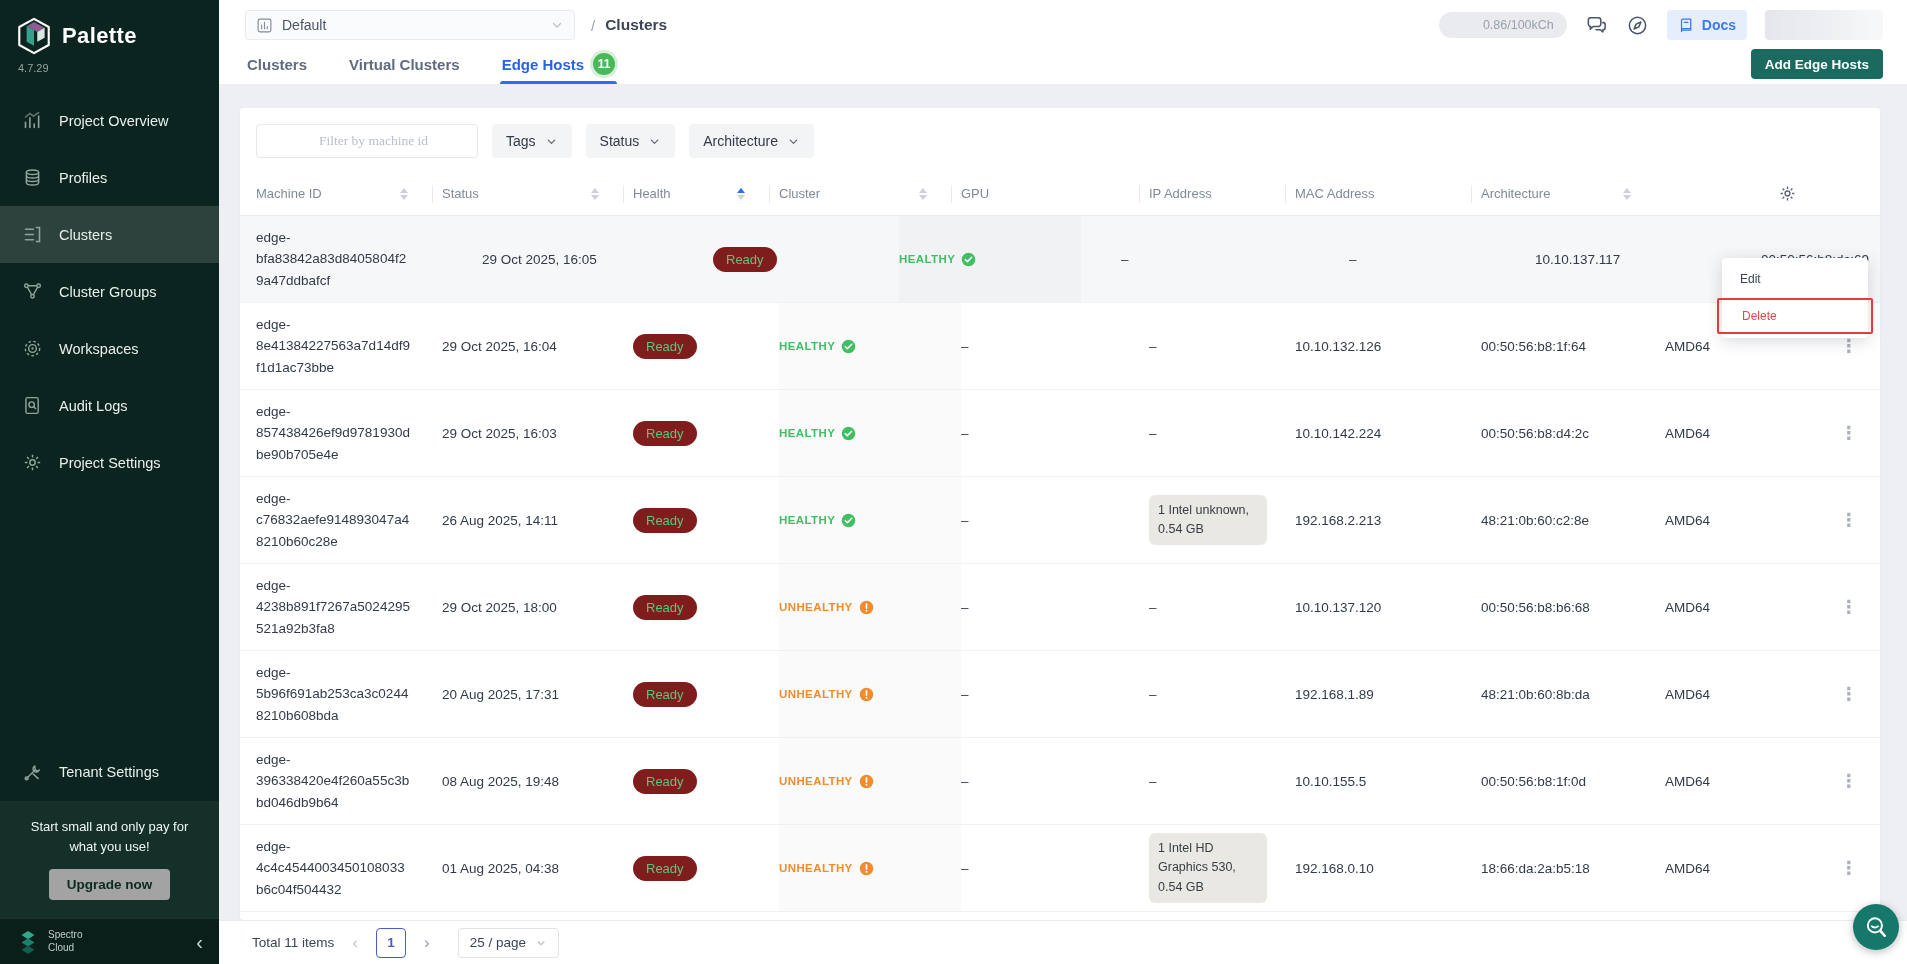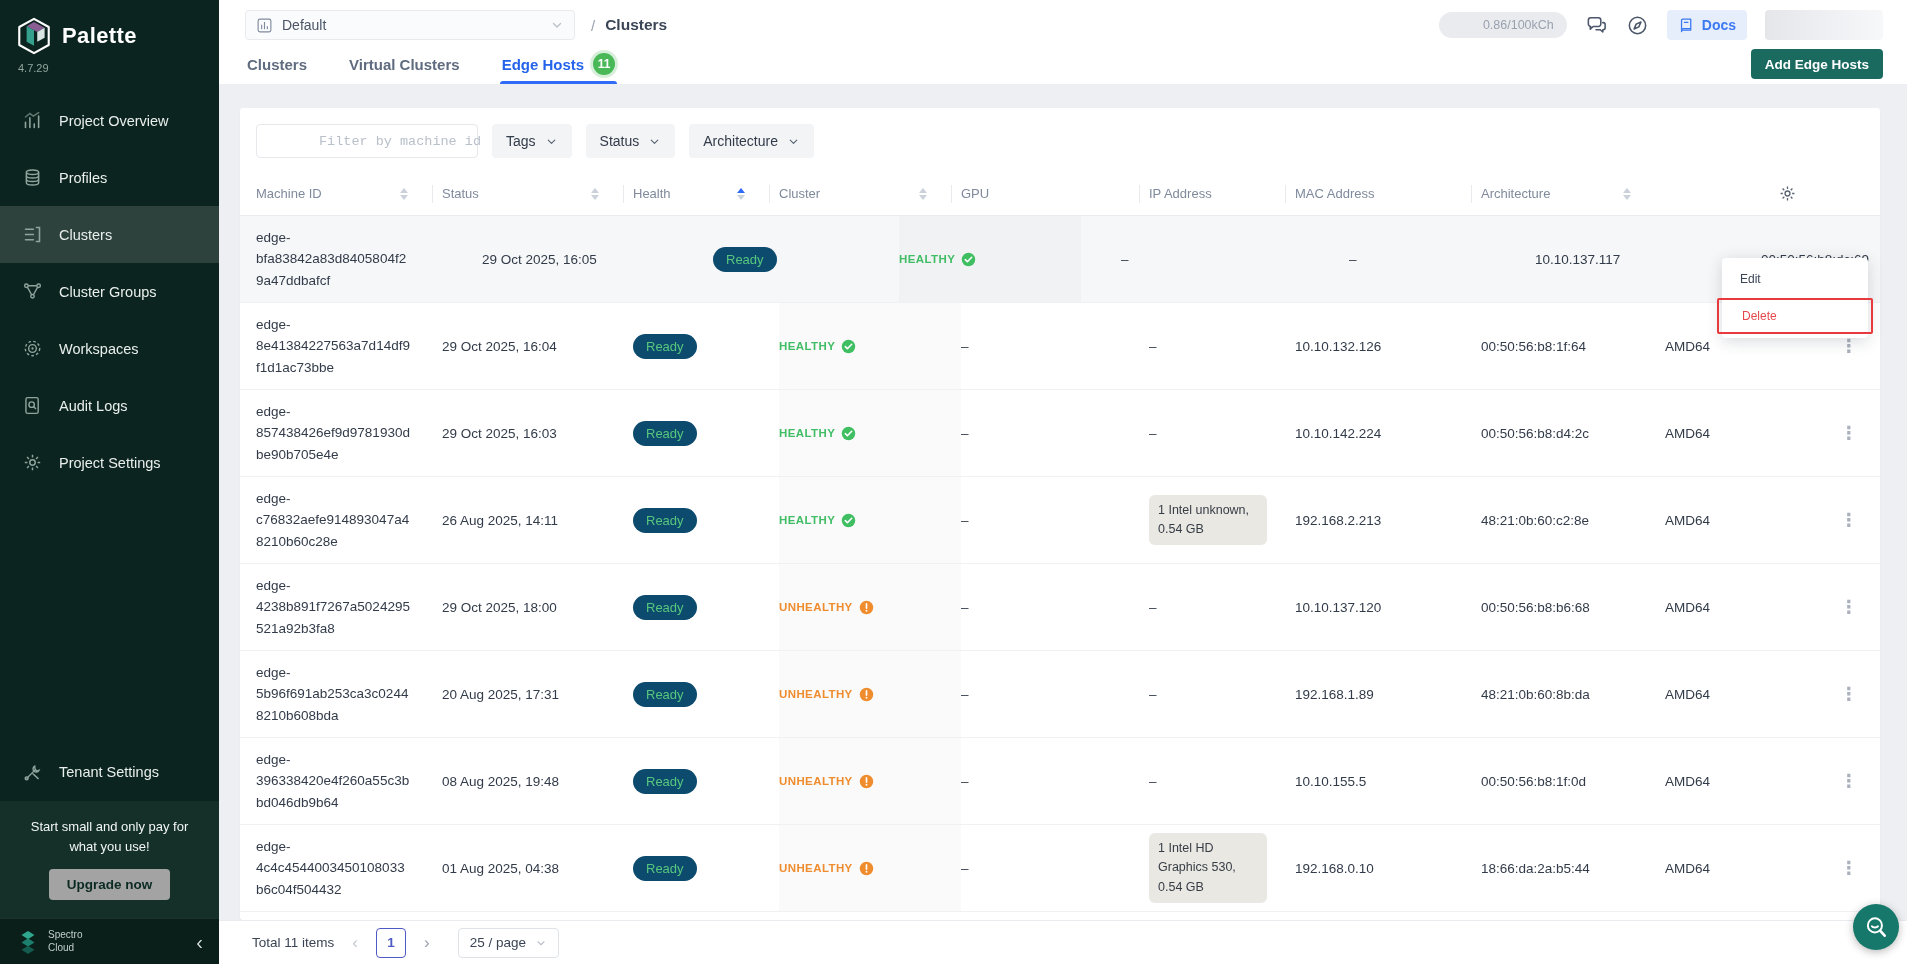--- a/index.html
+++ b/index.html
@@ -88,21 +88,21 @@
          background:#1b6a60; color:#fff; font-family:inherit; font-size:13.5px; font-weight:600; border-radius:4px; }
 
   .content { flex:1; overflow:hidden; padding:24px 27px 0 21px; }
   .card { background:#fff; border-radius:3px; box-shadow:0 1px 2px rgba(16,24,40,.05); height:100%; overflow:hidden; }
 
   .filter-bar { display:flex; gap:14px; padding:16px 16px 14px 16px; }
   .search-box { width:222px; height:34px; border:1px solid #e6e8ec; border-radius:4px; background:#fff;
          display:flex; align-items:center; gap:8px; padding:0 10px; }
   .search-box .icn { width:16px; height:16px; color:#a7afba; display:inline-flex; }
   .search-box .icn svg { width:100%; height:100%; }
-  .search-box input { border:none; outline:none; flex:1; font-family:Liberation Mono, monospace; font-size:13.5px; color:#323b49; background:transparent;margin-left:44px; }
+  .search-box input { border:none; outline:none; flex:1; font-family:Liberation Serif, serif; font-size:13.5px; color:#323b49; background:transparent;margin-left:44px; }
   .search-box input::placeholder { color:#b9c0ca; }
   .filter-btn { height:34px; background:#f3f4f6; border:none; border-radius:4px; padding:0 14px; cursor:pointer;
          display:flex; align-items:center; gap:9px; font-family:inherit; font-size:14px; color:#323b49; }
   .filter-btn .icn { width:13px; height:13px; color:#5c6676; display:inline-flex; }
   .filter-btn .icn svg { width:100%; height:100%; }
 
   .grid-row { display:grid; grid-template-columns:186px 191px 146px 182px 188px 146px 186px 184px 150px minmax(44px,1fr); }
   .thead { height:44px; border-bottom:1px solid #ececf0; padding:0 0 0 16px; align-items:center; }
   .hcell { position:relative; display:flex; align-items:center; font-size:13px; color:#7f8a9c; font-weight:500;
          height:100%; padding-right:12px; }
@@ -117,21 +117,21 @@
   .gearbtn { width:19px; height:19px; color:#5b6575; display:inline-flex; cursor:pointer; }
   .gearbtn svg { width:100%; height:100%; }
 
   .tbody { }
   .trow { border-bottom:1px solid #f0f1f3; padding-left:16px; height:87px; align-items:stretch; }
   .trow .cell { display:flex; align-items:center; padding-right:12px; font-size:13.5px; color:#323b49; }
   .trow.hov { background:#f6f7f8;gap:40px; }
   .trow .c-health { background:#fafafa; }
   .trow.hov .c-health { background:#f1f2f3; }
   .mid { width:156px; overflow-wrap:break-word; line-height:1.6; }
-  .pill-ready { background:#0c4a6e; color:#57c77d; padding:5px 13px; border-radius:14px; font-size:13px; }
+  .pill-ready { background:#7f1d1d; color:#57c77d; padding:5px 13px; border-radius:14px; font-size:13px; }
   .health { display:inline-flex; align-items:center; gap:6px; font-size:11.5px; font-weight:700; letter-spacing:.4px; }
   .health.ok { color:#41bd66; }
   .health.bad { color:#ef8c2e; }
   .health .icn { width:15px; height:15px; display:inline-flex; }
   .health .icn svg { width:100%; height:100%; }
   .gpu-tag { background:#eae8e3; border-radius:6px; padding:6px 9px; font-size:12.5px; line-height:1.55;
          max-width:118px; color:#363d46; }
   .cell.actions { justify-content:flex-end; padding-right:16px; }
   .kebab { color:#aab1bc; font-size:18px; font-weight:700; cursor:pointer; line-height:1; padding:4px 6px; }
 
@@ -647,21 +647,21 @@
                       <path d="M8 4.2v4.4" stroke="#fff" stroke-width="1.8" stroke-linecap="round"></path>
                       <circle cx="8" cy="11.5" r="1" fill="#fff"></circle>
                     </svg>
                   </span></span>
               </div>
               <div class="cell">–</div>
               <div class="cell">
                 <span class="gpu-tag">1 Intel HD Graphics 530, 0.54 GB</span>
               </div>
               <div class="cell">192.168.0.10</div>
-              <div class="cell">18:66:da:2a:b5:44</div>
+              <div class="cell">18:66:da:2a:b5:18</div>
               <div class="cell">AMD64</div>
               <div class="cell actions">
                 <span class="kebab">⋮</span>
               </div>
             </div>
           </div>
       </div>
     </div>
 
     <footer class="pagination">

